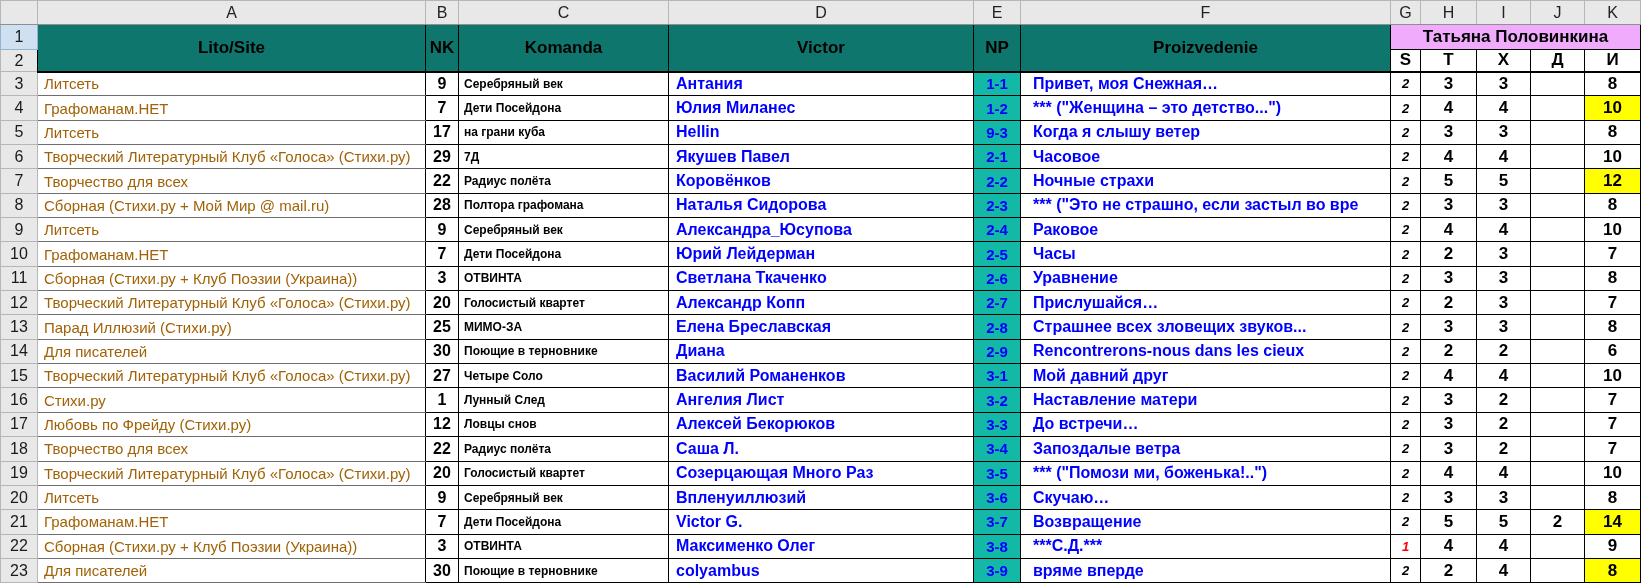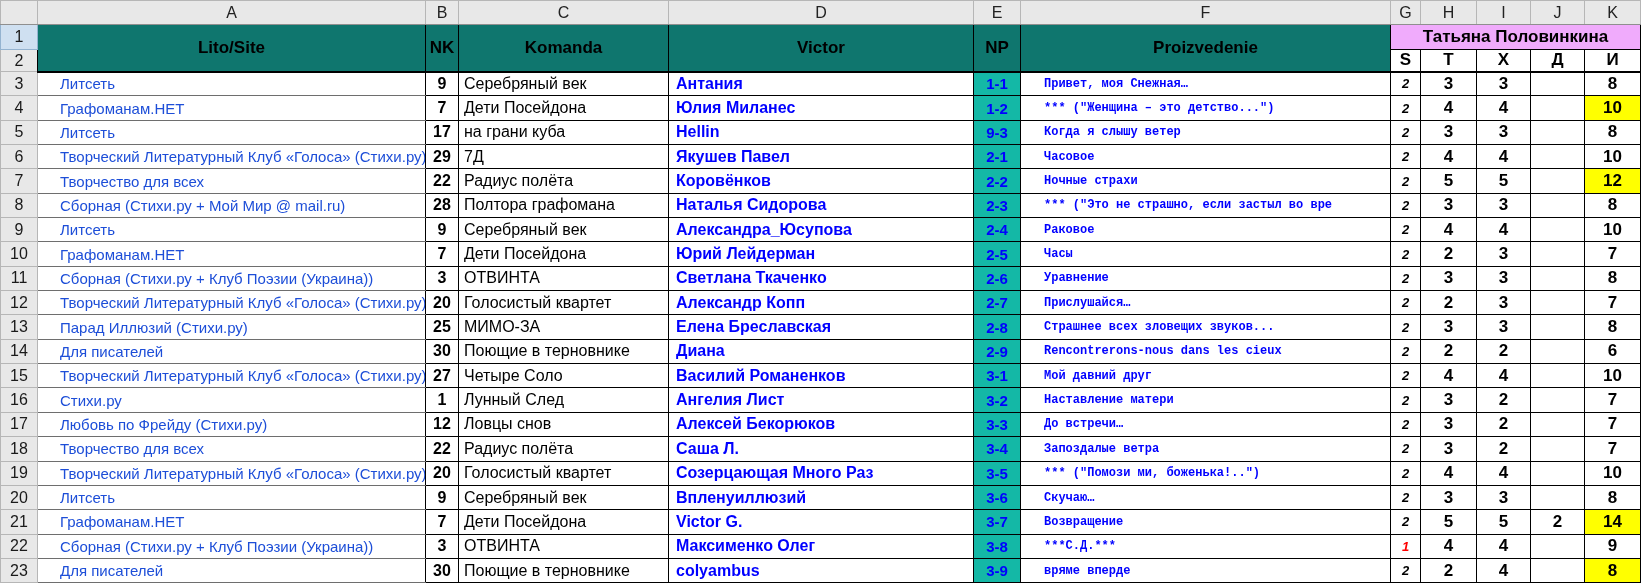--- a/index.html
+++ b/index.html
@@ -23,29 +23,29 @@
   td.hdr { border:1px solid #000; border-bottom:2px solid #000; font-weight:700;
            font-size:17px; text-align:center; color:#000; background:#0f766e; }
   td.judge { border:1px solid #000; font-weight:700; font-size:17px;
              text-align:center; color:#000; height:25px; background:#f0abfc; }
   td.sub { border:1px solid #000; border-bottom:2px solid #000; font-weight:700;
            font-size:17px; text-align:center; color:#000; height:22px; background:#fff; }
 
   
   tr.r  { height:24.35px; }
   td.a { border-right:1px solid #000; border-bottom:1px solid #6e6e6e; border-left:1px solid #b6b6b6;
-         font-size:15px; color:#1d4ed8; padding-left:22px; background:#fff; }
+         font-size:15px; color:#a16207; padding-left:6px; background:#fff; }
   td.b { border:1px solid #000; font-weight:700; font-size:16px; text-align:center; background:#fff; }
-  td.c { border:1px solid #000; font-weight:400; font-size:16px; padding-left:5px; background:#fff; }
+  td.c { border:1px solid #000; font-weight:700; font-size:12px; padding-left:5px; background:#fff; }
   td.d { border:1px solid #000; font-weight:700; font-size:16px; padding-left:7px;
          color:#0000ff; background:#fff; }
   td.e { border:1px solid #000; font-weight:700; font-size:15px; text-align:center;
          color:#0000ff; background:#14b8a6; }
-  td.f { border:1px solid #000; font-weight:700; font-size:12px; padding-left:23px;
-         color:#0000ff; background:#fff;font-family:Liberation Mono, monospace; }
+  td.f { border:1px solid #000; font-weight:700; font-size:16px; padding-left:12px;
+         color:#0000ff; background:#fff; }
   td.g { border:1px solid #000; font-weight:700; font-style:italic; font-size:13px;
          text-align:center; color:#000; background:#fff; }
   td.g.red { color:#ff0000; }
   td.h, td.i, td.j, td.k { border:1px solid #000; font-weight:700; font-size:17px;
          text-align:center; color:#000; background:#fff; }
   td.k.yellow { background:#ffff00; }
 </style>
 </head>
 <body>
 

